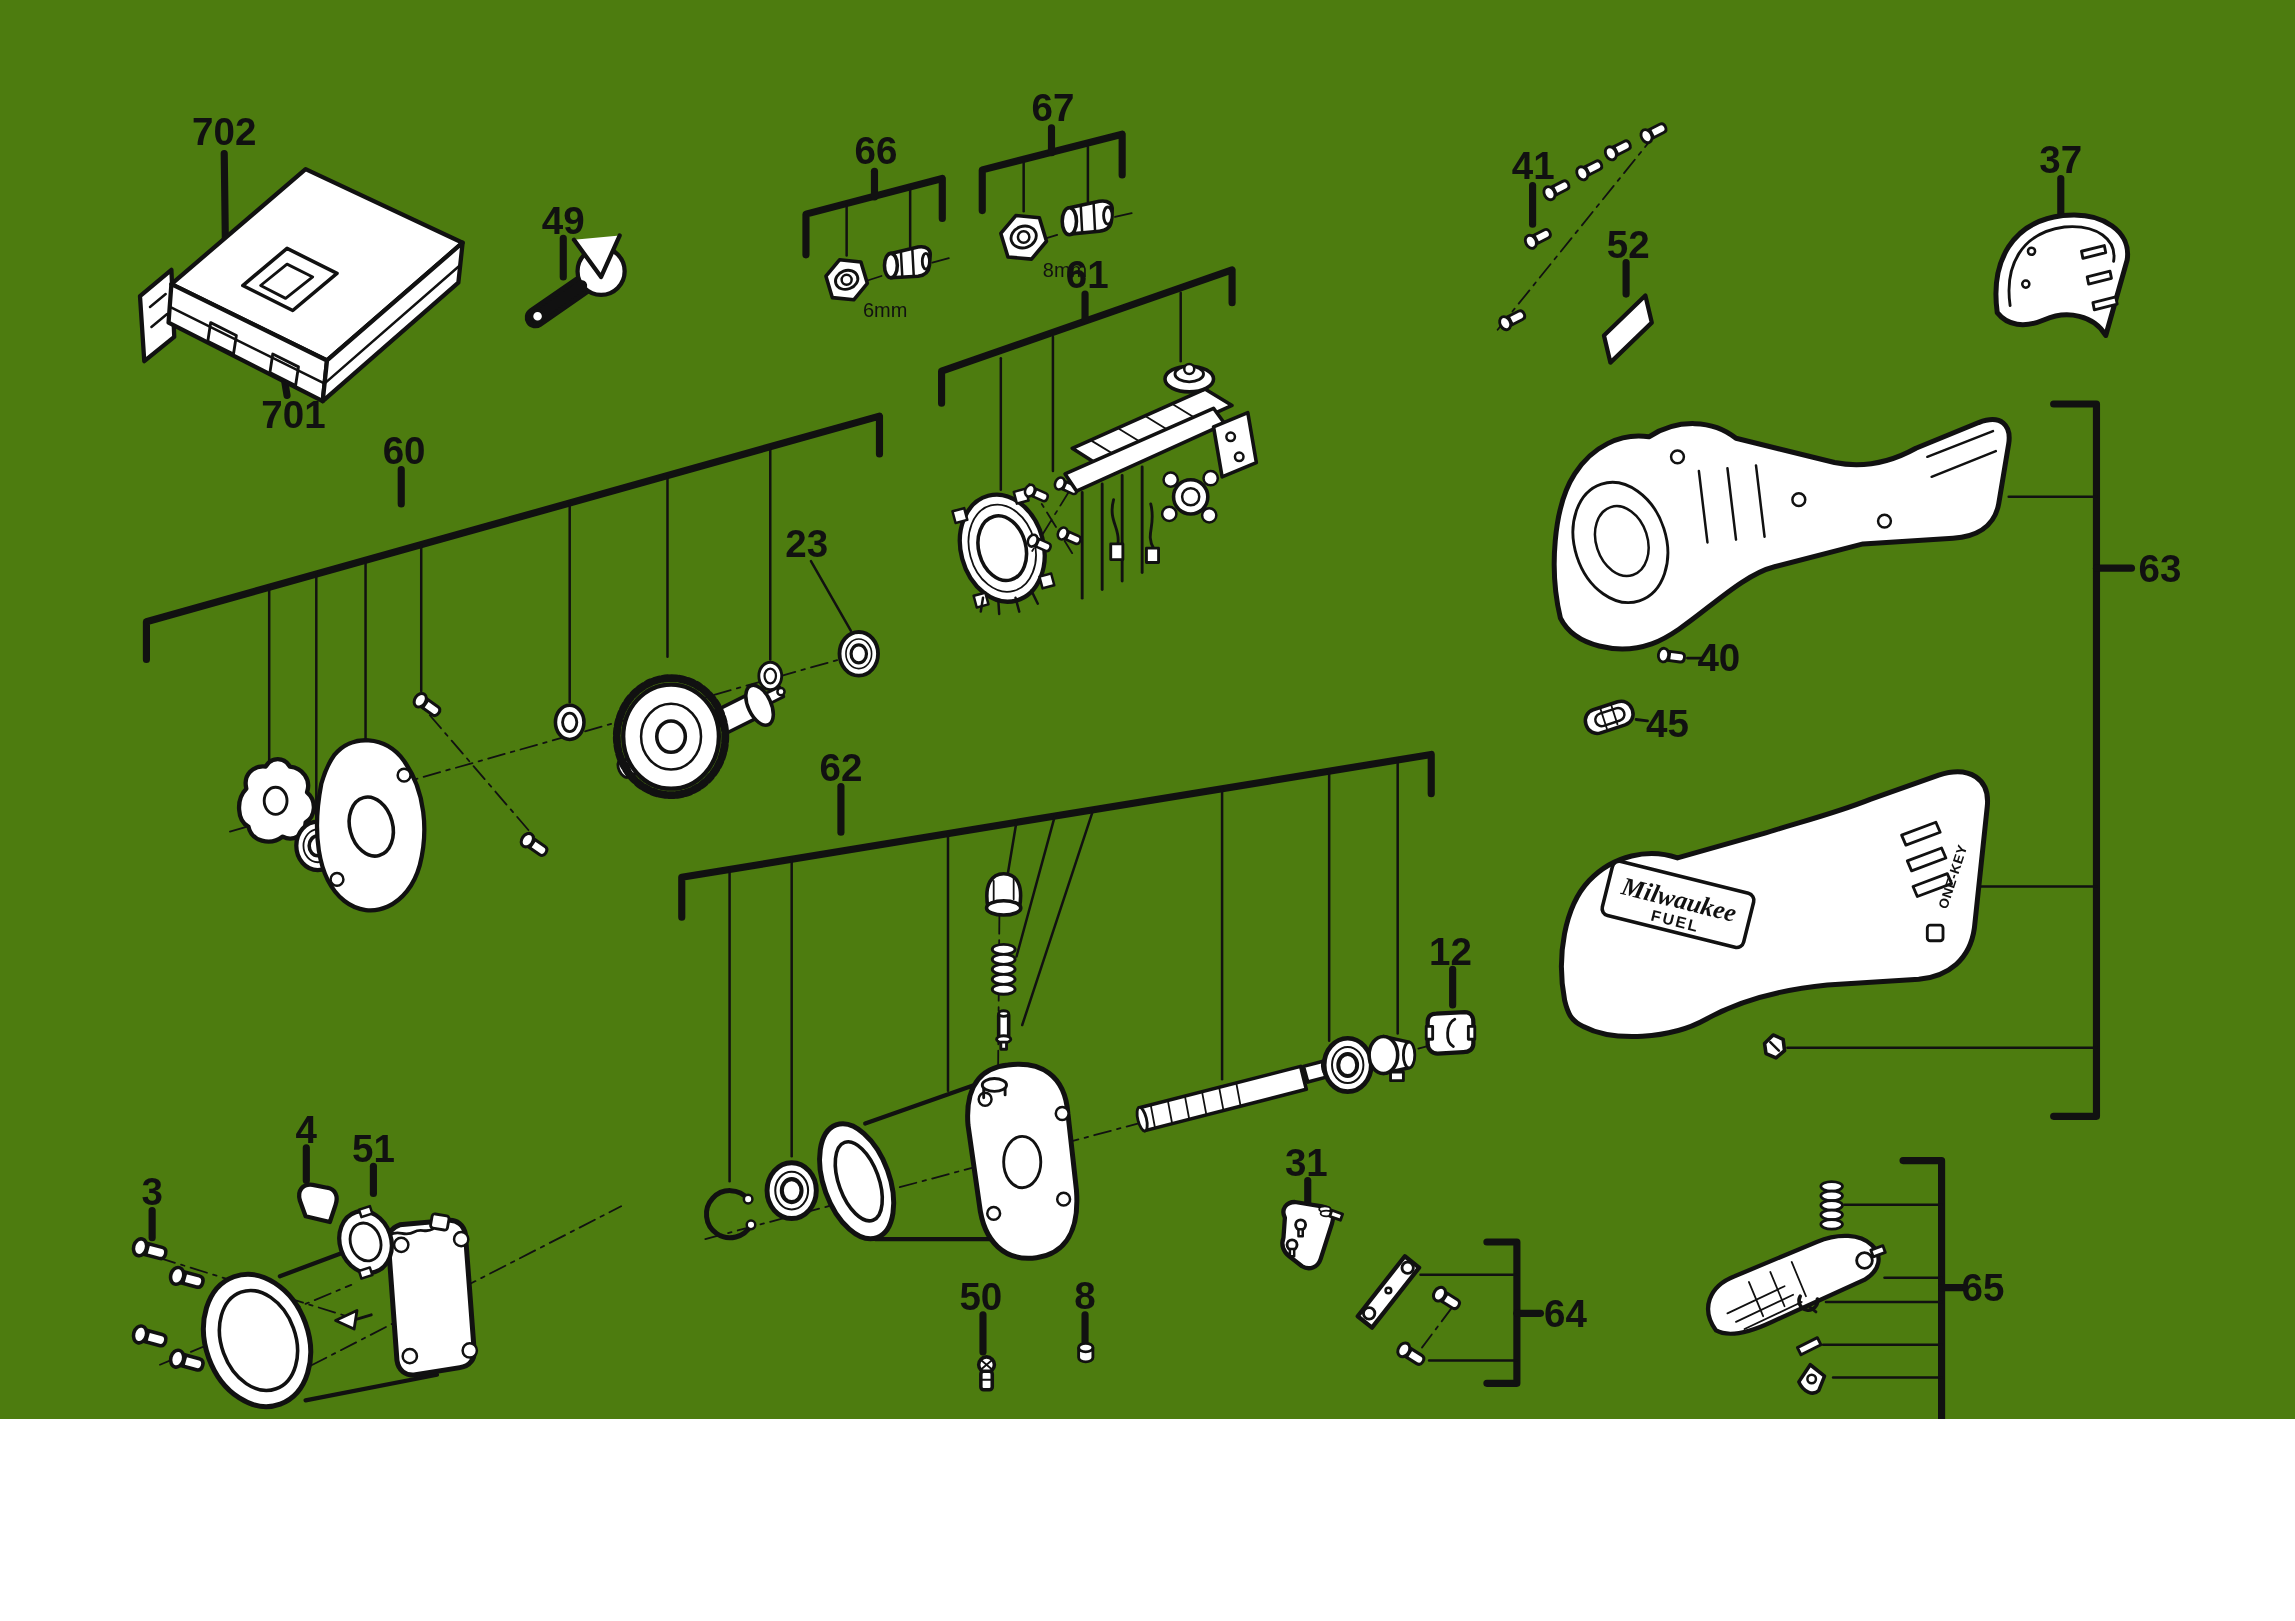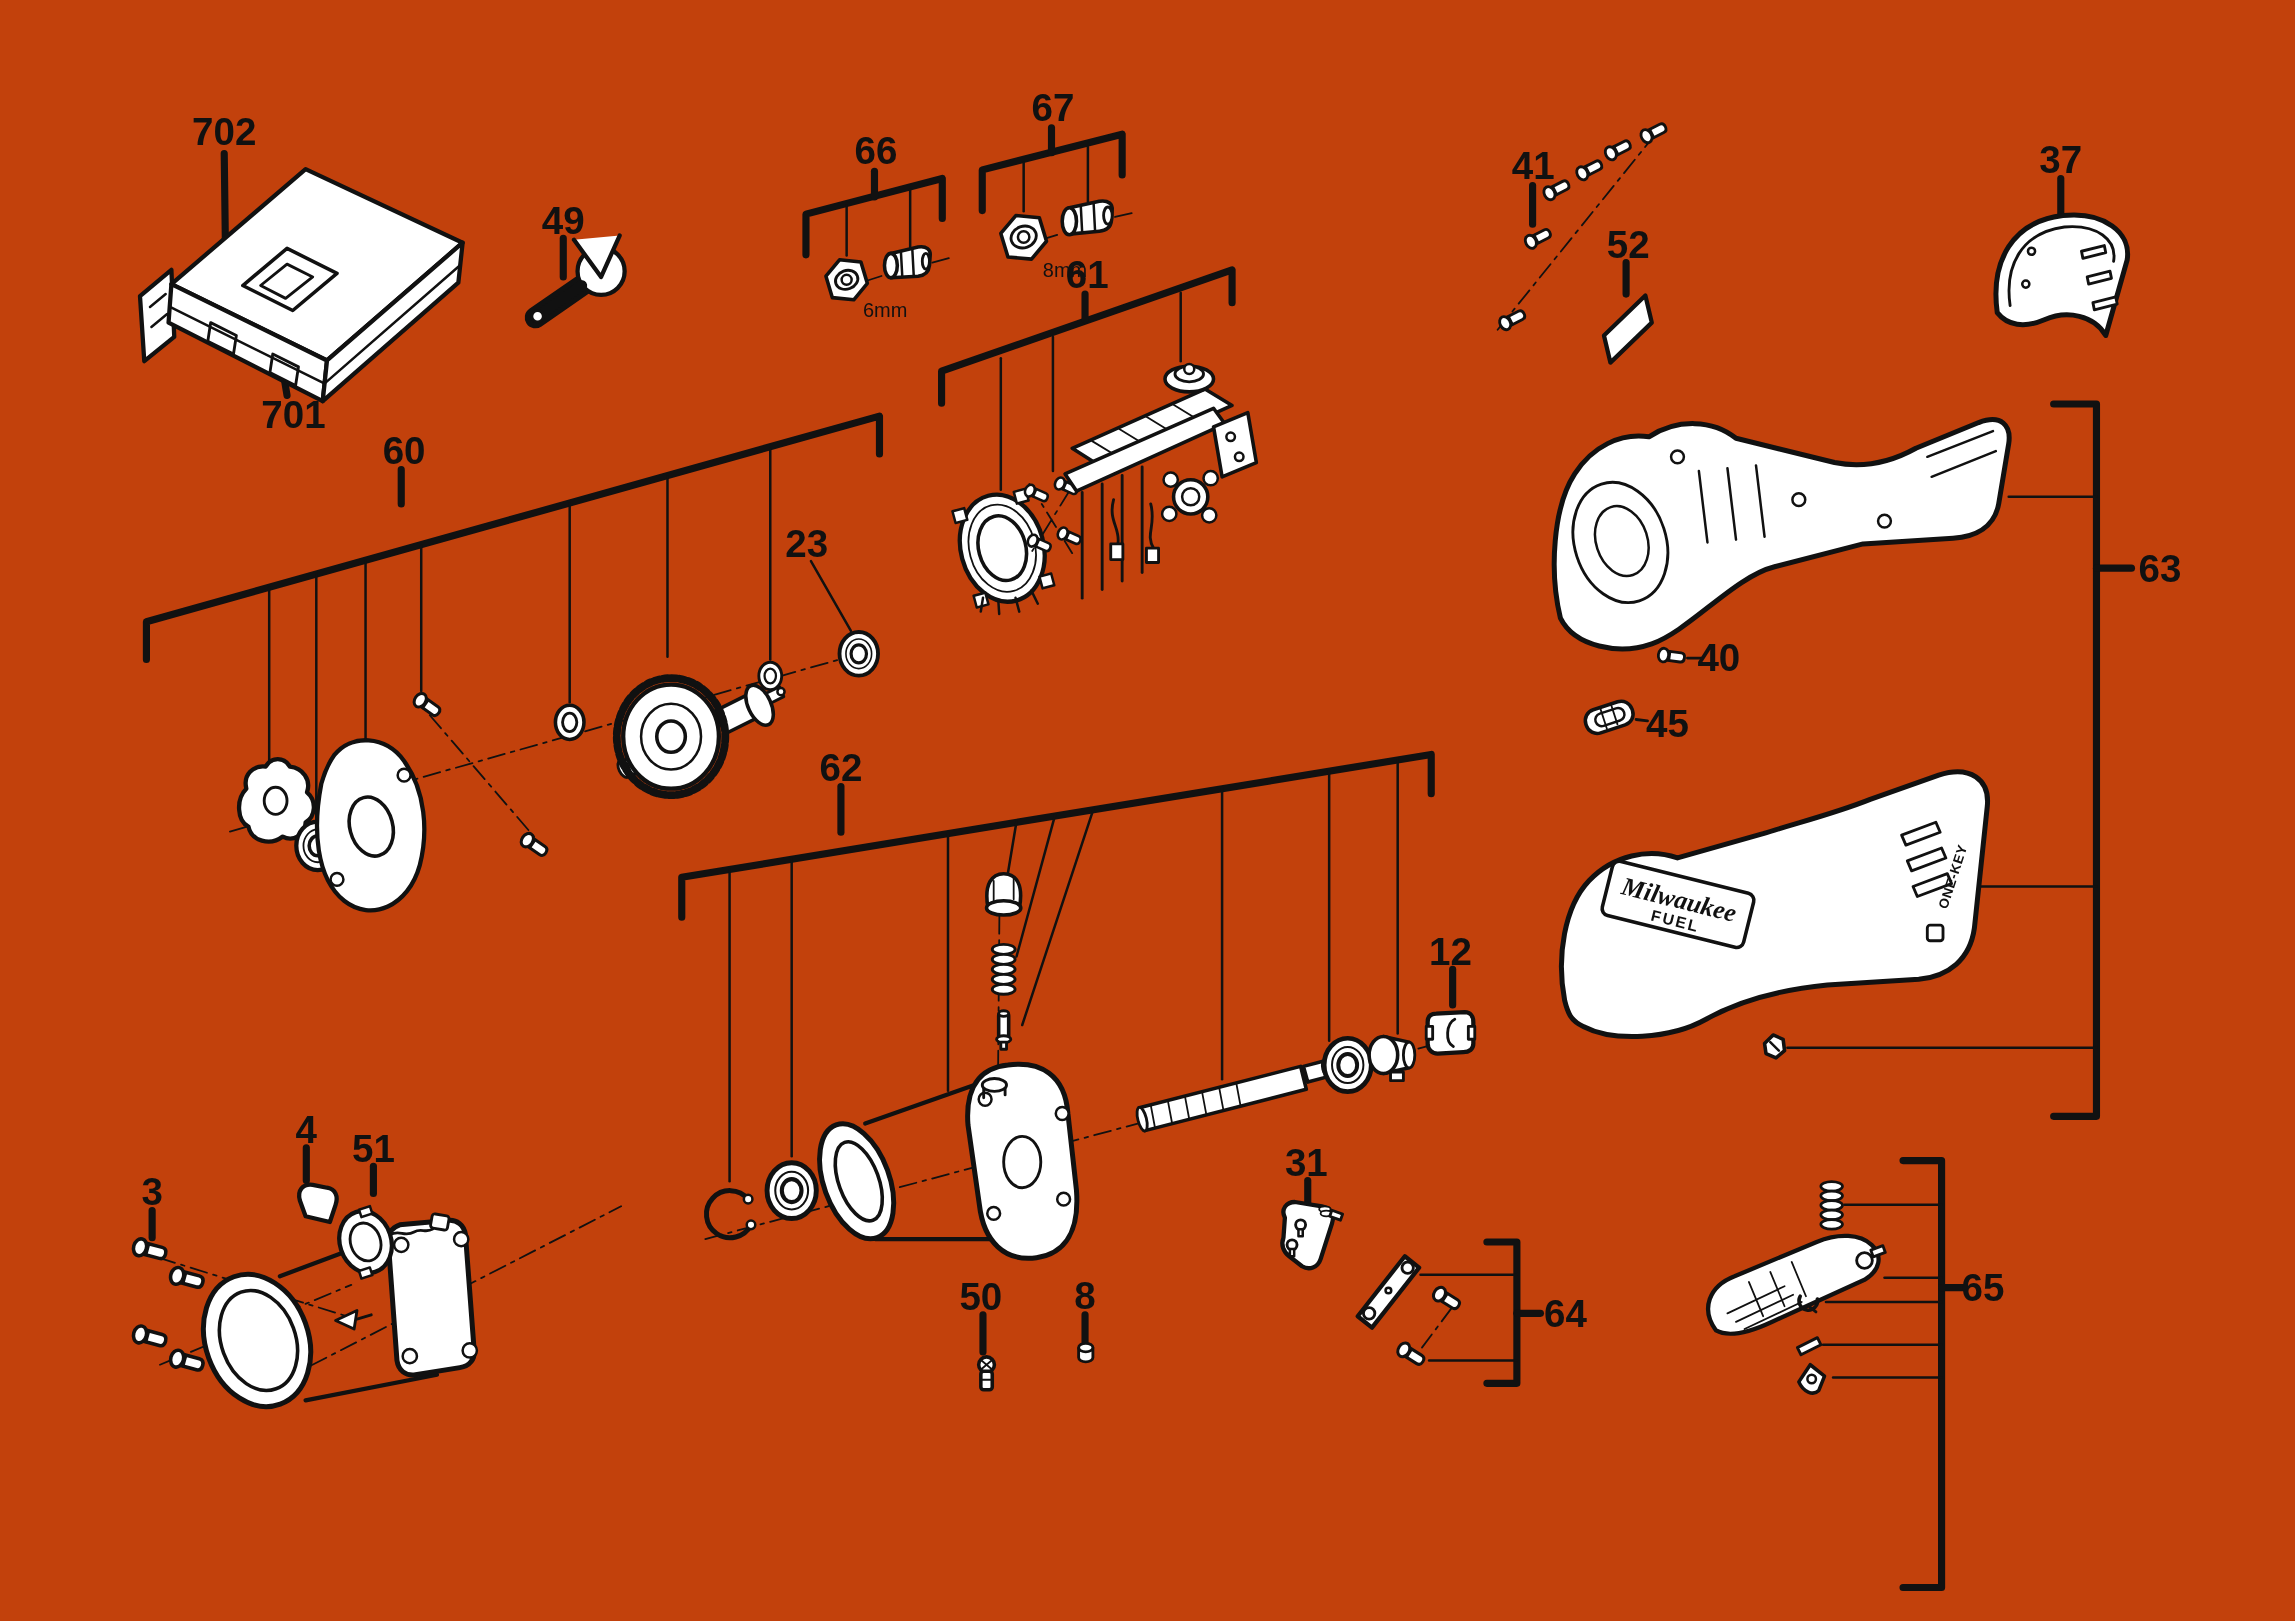--- a/index.html
+++ b/index.html
@@ -1,16 +1,16 @@
 <!DOCTYPE html>
 <html style="font-size:11.4px"><head>
 <meta charset="utf-8">
 <style>
   html,body{margin:0;padding:0;background:#fff;}
-  .stage{position:relative;width:2295px;height:1621px;background:#c2410c;overflow:hidden;}
+  .stage{position:relative;width:2295px;height:1419px;background:#4d7c0f;overflow:hidden;}
   svg{display:block}
   
   .ln{stroke:#111;fill:none;stroke-linecap:round;stroke-linejoin:round}
   .fw{stroke:#111;fill:#fff;stroke-linejoin:round}
   .s2{stroke-width:2.5}.s3{stroke-width:3.5}.s4{stroke-width:4}.s5{stroke-width:5}
   .s6{stroke-width:6}.s7{stroke-width:7}.s9{stroke-width:10}
   .dd{stroke-dasharray:24 9 5 9}
   .tooth{stroke-dasharray:7 5;stroke-width:11}
   text{stroke:none;fill:#111}
   .callout{font:700 54px "Liberation Sans",sans-serif;text-anchor:middle}

